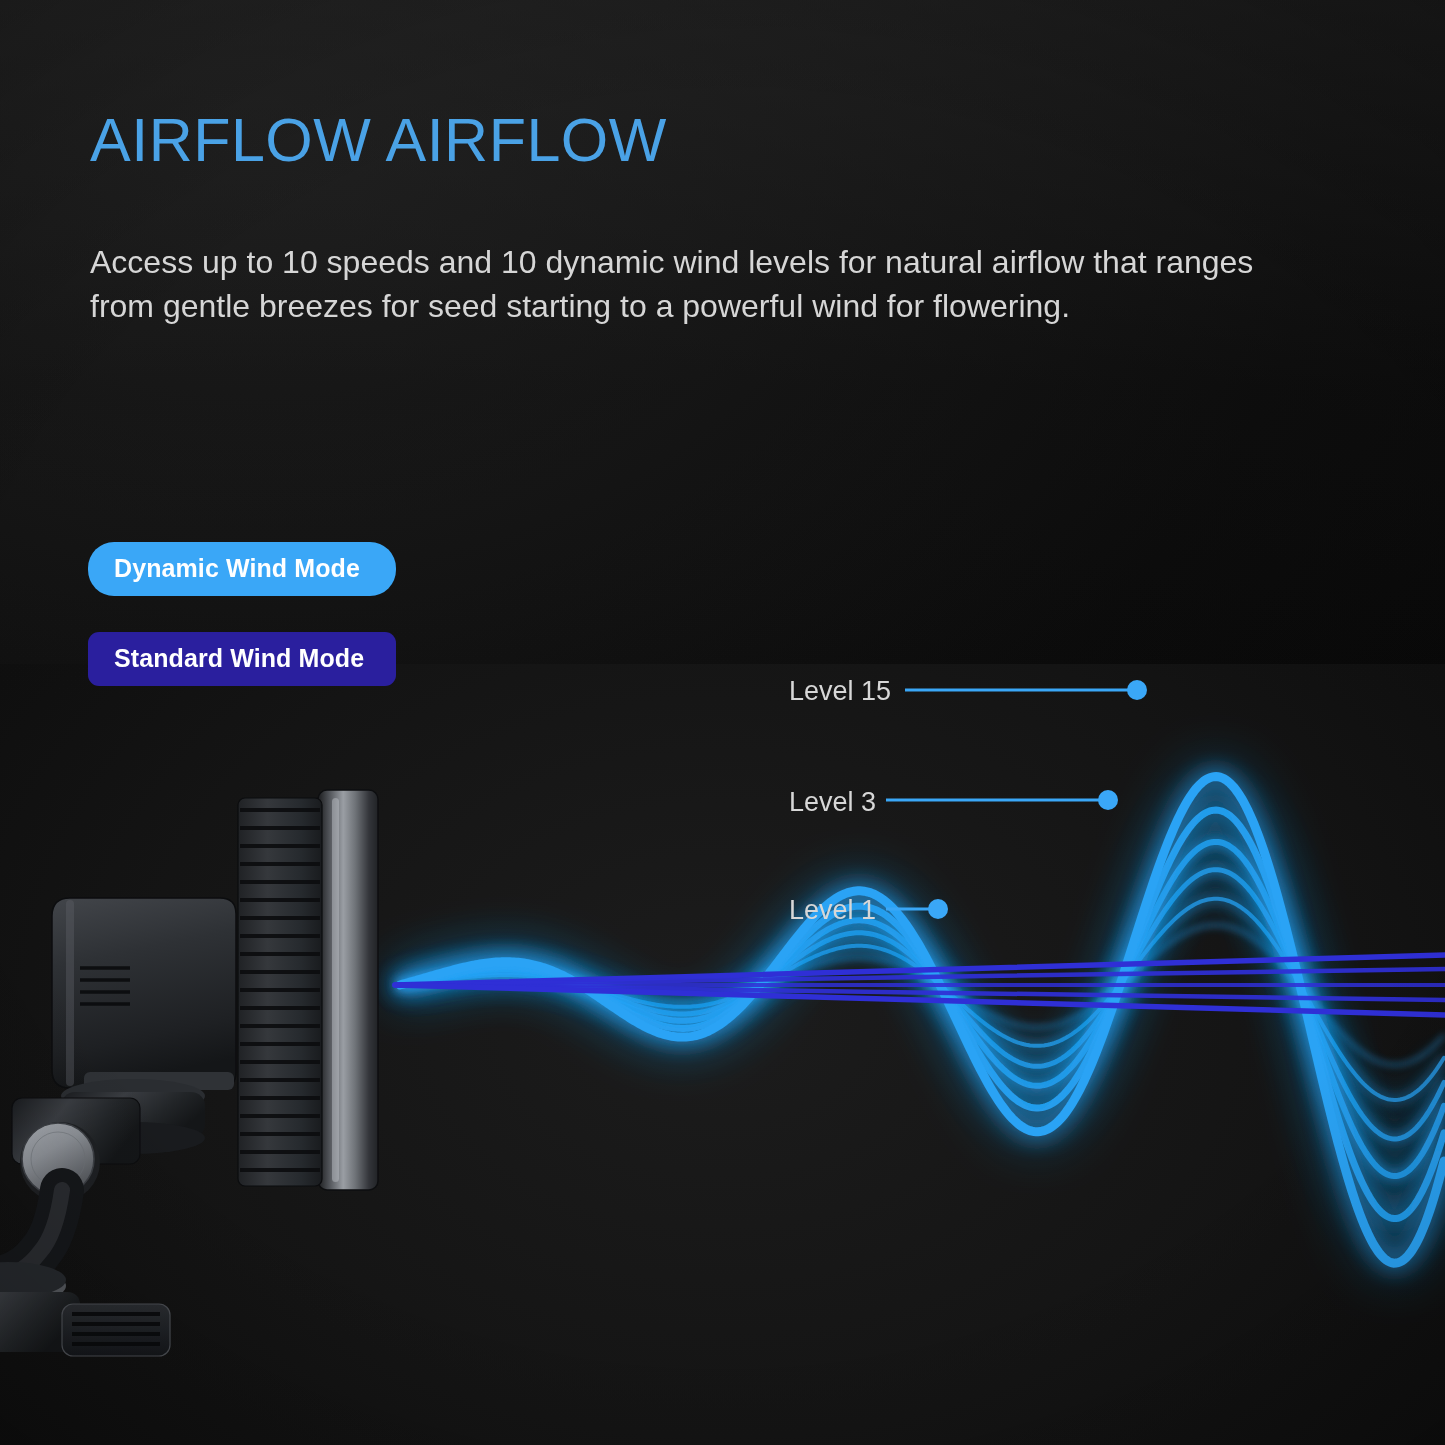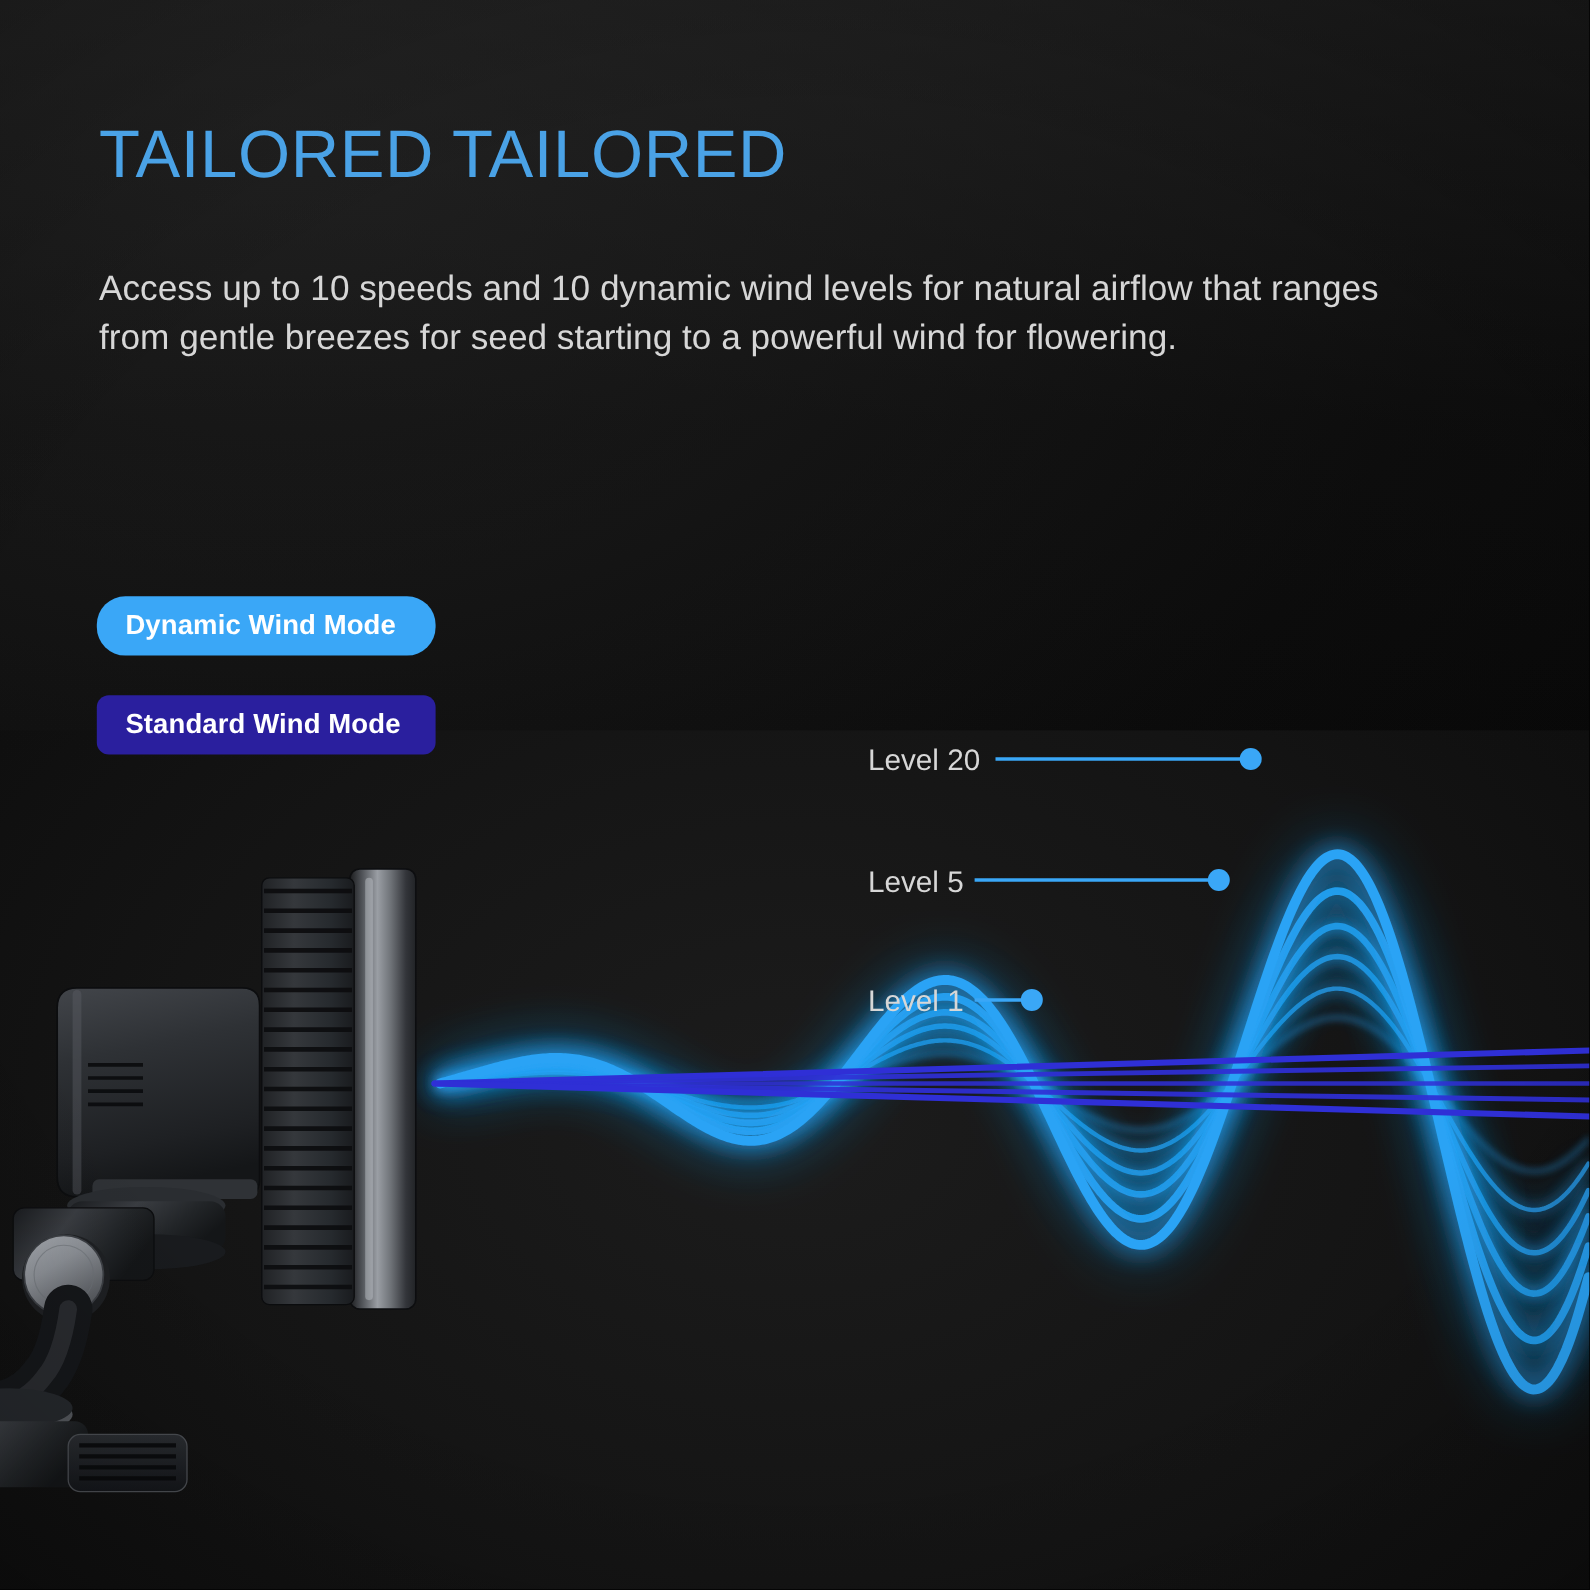--- a/index.html
+++ b/index.html
@@ -292,30 +292,30 @@
           <line x1="72" y1="554" x2="160" y2="554"></line>
           <line x1="72" y1="564" x2="160" y2="564"></line>
         </g>
         <rect x="62" y="524" width="108" height="52" rx="11" fill="none" stroke="#4a4d52" stroke-width="1.2"></rect>
       </g>
     </svg>
   </div>
 
   <div class="bg-vignette"></div>
 
-  <div class="headline" style="color: rgb(74, 162, 230);">TAILORED TAILORED</div>
+  <div class="headline" style="color: rgb(74, 162, 230);">AIRFLOW AIRFLOW</div>
   <div class="subcopy" style="color: rgb(214, 214, 214);">Access up to 10 speeds and 10 dynamic wind levels for natural airflow that ranges from gentle breezes for seed starting to a powerful wind for flowering.</div>
 
   <div class="legend">
     <span class="badge badge-dynamic" style="background: rgb(58, 167, 247); color: rgb(255, 255, 255);">Dynamic Wind Mode</span>
     <span class="badge badge-standard" style="background: rgb(42, 31, 158); color: rgb(255, 255, 255);">Standard Wind Mode</span>
   </div>
 
-  <div class="callout-label" id="lbl-10">Level 20</div>
-  <div class="callout-label" id="lbl-5">Level 5</div>
+  <div class="callout-label" id="lbl-10">Level 15</div>
+  <div class="callout-label" id="lbl-5">Level 3</div>
   <div class="callout-label" id="lbl-1">Level 1</div>
 
   <svg class="layer" viewBox="0 0 1445 1445">
     <g id="callout-lines">
         <line x1="905" y1="690" x2="1137" y2="690" stroke="#3aa7f7" stroke-width="3.2"></line>
         <circle cx="1137" cy="690" r="10" fill="#3aa7f7"></circle>
         <line x1="886" y1="800" x2="1108" y2="800" stroke="#3aa7f7" stroke-width="3.2"></line>
         <circle cx="1108" cy="800" r="10" fill="#3aa7f7"></circle>
         <line x1="886" y1="909" x2="938" y2="909" stroke="#3aa7f7" stroke-width="3.2"></line>
         <circle cx="938" cy="909" r="10" fill="#3aa7f7"></circle>

